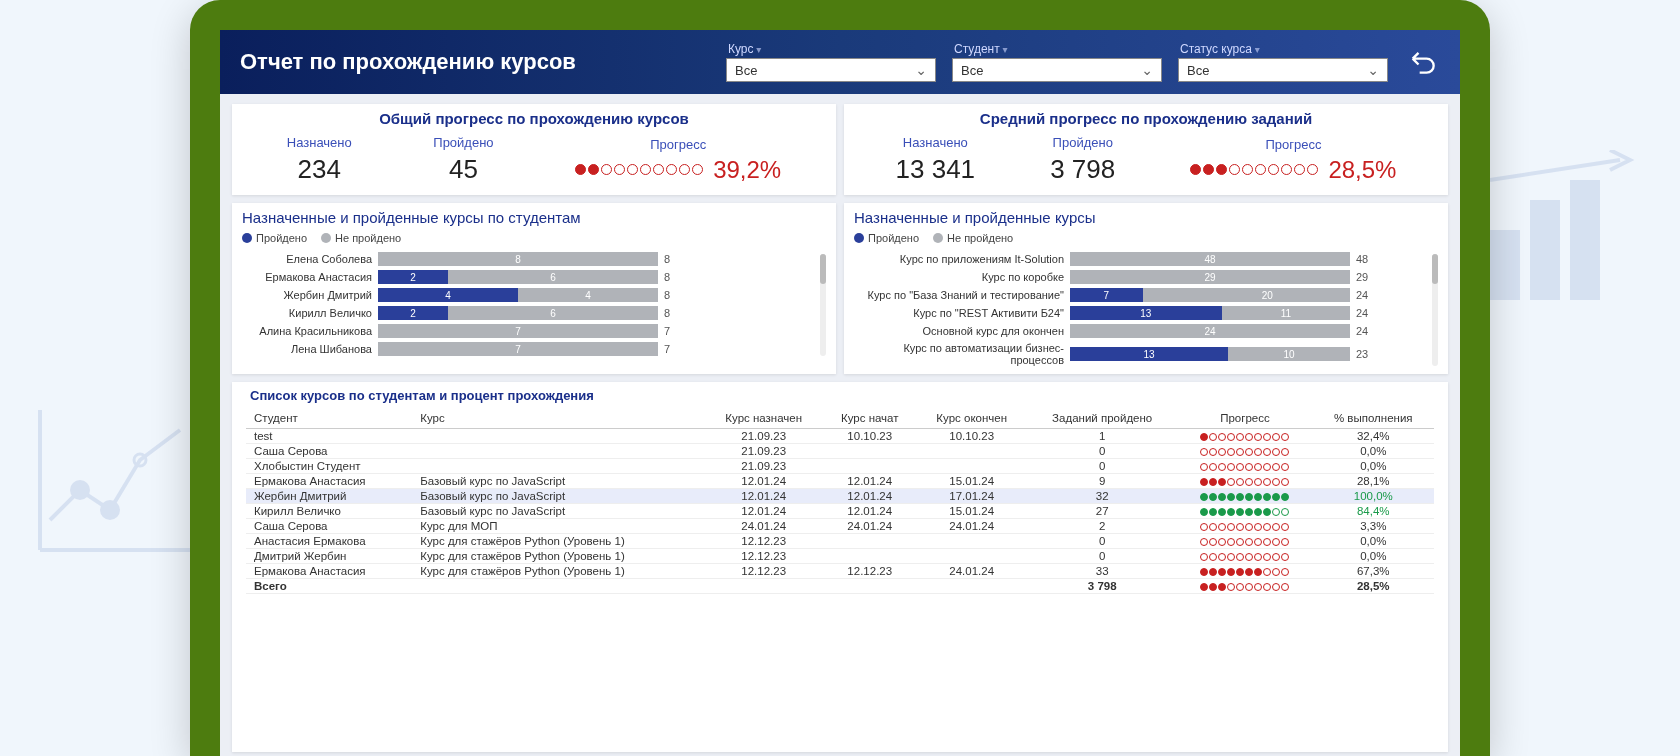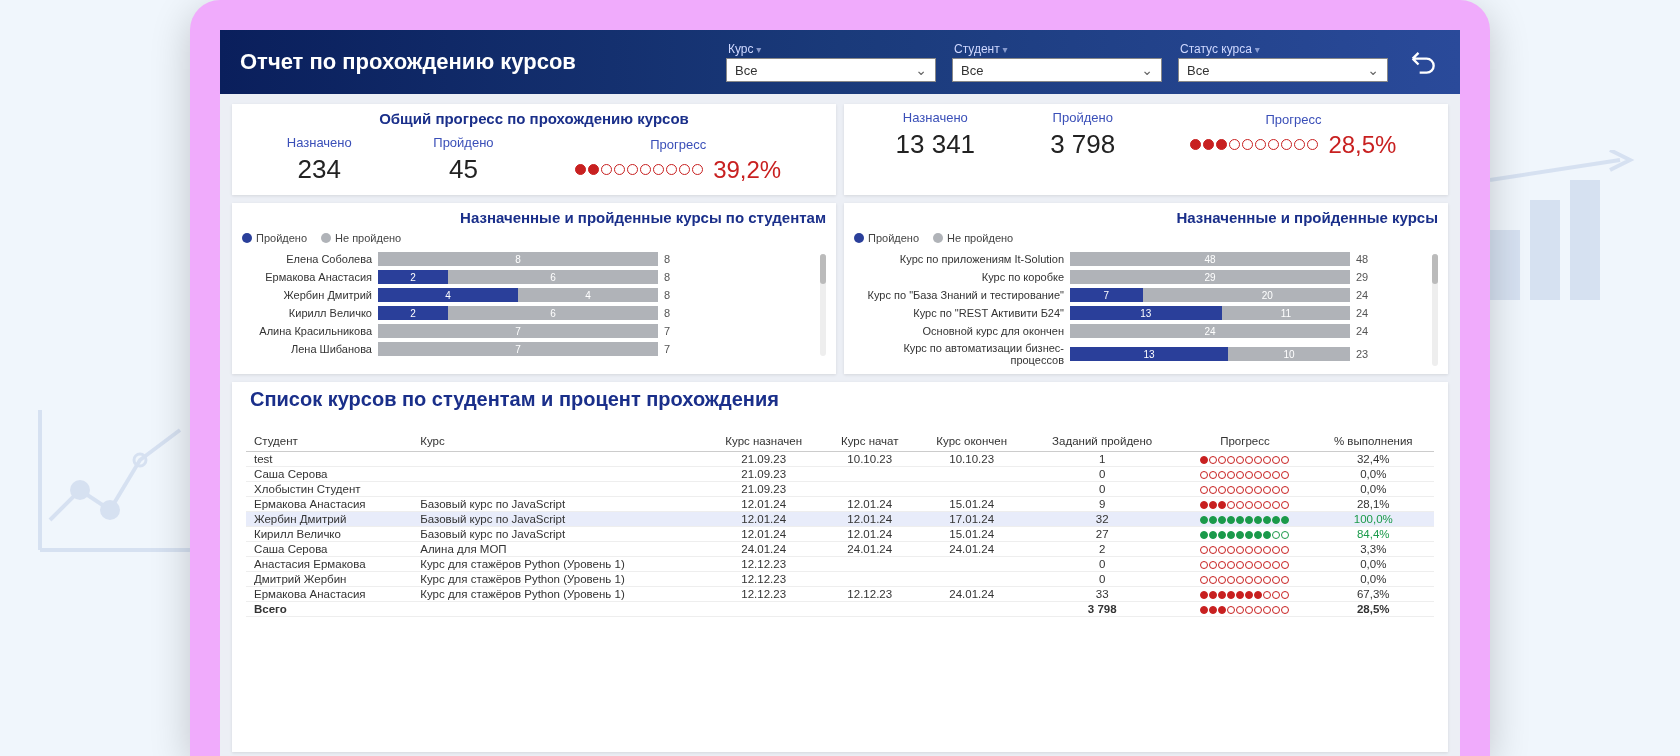--- a/index.html
+++ b/index.html
@@ -1,19 +1,19 @@
 <!DOCTYPE html>
 <html><head>
 <meta charset="utf-8">
 <style>
 * { box-sizing: border-box; margin: 0; padding: 0; }
 body { font-family: 'Segoe UI', Arial, sans-serif; background: #f0f6fc; width: 1680px; height: 756px; overflow: hidden; position: relative; }
 .bg-deco-left { position: absolute; left: 30px; top: 400px; opacity: 0.15; }
 .bg-deco-right { position: absolute; right: 30px; top: 150px; opacity: 0.15; }
-.laptop { position: absolute; left: 190px; top: 0; width: 1300px; height: 756px; background: #f0abfc; border-radius: 30px 30px 0 0; padding: 30px 30px 0 30px; box-shadow: 0 10px 40px rgba(0,0,0,0.2); }
+.laptop { position: absolute; left: 190px; top: 0; width: 1300px; height: 756px; background: #4d7c0f; border-radius: 30px 30px 0 0; padding: 30px 30px 0 30px; box-shadow: 0 10px 40px rgba(0,0,0,0.2); }
 .screen { background: #eceff5; width: 100%; height: 100%; overflow: hidden; }
 .header { background: linear-gradient(90deg, #0a1f5c 0%, #1a3a7a 50%, #2a4a9a 100%); color: #fff; padding: 12px 20px; display: flex; align-items: center; gap: 20px; }
 .header h1 { font-size: 22px; font-weight: 600; flex: 0 0 auto; }
 .filters { display: flex; gap: 16px; margin-left: auto; align-items: flex-end; }
 .filter { display: flex; flex-direction: column; gap: 2px; }
 .filter-label { font-size: 12px; color: #cfd8ff; padding-left: 2px; }
 .filter-label::after { content: ' ▾'; font-size: 10px; opacity: 0.6; }
 .filter-select { background: #fff; border: 1px solid #888; padding: 3px 8px; width: 210px; font-size: 13px; color: #333; display: flex; justify-content: space-between; align-items: center; cursor: pointer; }
 .filter-select::after { content: '⌄'; color: #666; font-size: 14px; }
 .undo-btn { background: none; border: none; cursor: pointer; padding: 4px; }
@@ -27,36 +27,36 @@
 .stat-label { color: #3a4fb8; font-size: 13px; margin-bottom: 4px; }
 .stat-value { font-size: 26px; font-weight: 400; color: #222; }
 .progress-stat { display: flex; align-items: center; gap: 10px; }
 .dots { display: flex; gap: 2px; }
 .dot { width: 11px; height: 11px; border-radius: 50%; border: 1.5px solid #c82020; }
 .dot.filled { background: #c82020; }
 .dot.green { border-color: #1a9a4a; }
 .dot.green.filled { background: #1a9a4a; }
 .progress-pct { color: #c82020; font-size: 24px; font-weight: 400; }
 .chart-card { padding: 6px 10px 8px; }
-.chart-title { color: #1a2f8a; font-size: 15px; font-weight: 700; margin-bottom: 6px; text-align: right; }
+.chart-title { color: #1a2f8a; font-size: 15px; font-weight: 400; margin-bottom: 6px; }
 .legend { display: flex; gap: 14px; font-size: 11px; color: #444; margin-bottom: 8px; }
 .legend-item { display: flex; align-items: center; gap: 4px; }
 .sq { width: 10px; height: 10px; border-radius: 50%; }
 .sq.blue { background: #2a3f9a; }
 .sq.gray { background: #b0b3b8; }
 .bars { display: flex; flex-direction: column; gap: 4px; font-size: 11px; }
 .bar-row { display: flex; align-items: center; gap: 6px; }
 .bar-label { width: 160px; text-align: right; color: #333; font-size: 11px; flex-shrink: 0; }
 .bar-track { flex: 1; height: 14px; display: flex; max-width: 280px; }
 .seg { height: 100%; display: flex; align-items: center; justify-content: center; color: #fff; font-size: 10px; }
 .seg.blue { background: #2a3f9a; }
 .seg.gray { background: #b0b3b8; }
 .bar-total { width: 20px; color: #555; font-size: 11px; }
 .table-card { flex: 1; display: flex; flex-direction: column; overflow: hidden; }
-.table-title { color: #1a2f8a; font-size: 20px; font-weight: 600; margin-bottom: 20px; padding: 0 4px; }
+.table-title { color: #1a2f8a; font-size: 13px; font-weight: 600; margin-bottom: 5px; padding: 0 4px; }
 .tbl { width: 100%; border-collapse: collapse; font-size: 11.5px; }
 .tbl th { font-weight: 400; color: #333; padding: 4px 6px; border-bottom: 1px solid #ccc; text-align: center; vertical-align: middle; }
 .tbl th:first-child, .tbl td:first-child { text-align: left; padding-left: 8px; }
 .tbl th:nth-child(2), .tbl td:nth-child(2) { text-align: left; }
 .tbl td { padding: 1px 6px; text-align: center; border-bottom: 1px solid #eee; color: #333; white-space: nowrap; }
 .tbl tr.hl { background: #e8ecfa; }
 .tbl tr.total td { font-weight: 700; border-top: 1px solid #aaa; }
 .tbl .dots-cell { display: inline-flex; gap: 1px; vertical-align: middle; }
 .tbl .dots-cell .dot { width: 8px; height: 8px; border-width: 1px; }
 .pct { color: #c82020; }
@@ -142,20 +142,21 @@
                     <span class="dot"></span>
                     <span class="dot"></span>
                     <span class="dot"></span>
                   </div>
                   <div class="progress-pct">39,2%</div>
                 </div>
             </div>
           </div>
         </div>
         <div class="card">
+          <div class="card-title">Средний прогресс по прохождению заданий</div>
           <div class="stats">
             <div class="stat">
                 <div class="stat-label">Назначено</div>
                 <div class="stat-value">13 341</div>
               </div>
             <div class="stat">
                 <div class="stat-label">Пройдено</div>
                 <div class="stat-value">3 798</div>
               </div>
             <div class="stat">
@@ -450,21 +451,21 @@
                     <span class="dot green filled"></span>
                     <span class="dot green filled"></span>
                     <span class="dot green filled"></span>
                     <span class="dot green"></span>
                     <span class="dot green"></span>
                   </span></td>
                 <td class="pct green">84,4%</td>
               </tr>
               <tr>
                 <td>Саша Серова</td>
-                <td>Алина для МОП</td>
+                <td>Курс для МОП</td>
                 <td>24.01.24</td>
                 <td>24.01.24</td>
                 <td>24.01.24</td>
                 <td>2</td>
                 <td><span class="dots-cell">
                     <span class="dot"></span>
                     <span class="dot"></span>
                     <span class="dot"></span>
                     <span class="dot"></span>
                     <span class="dot"></span>

